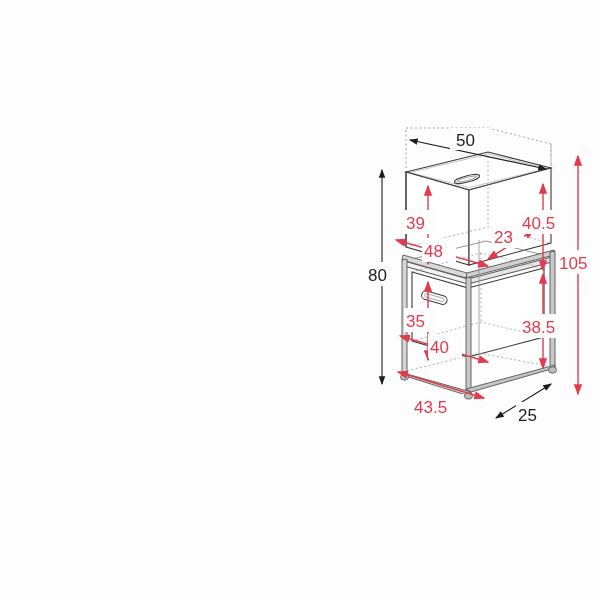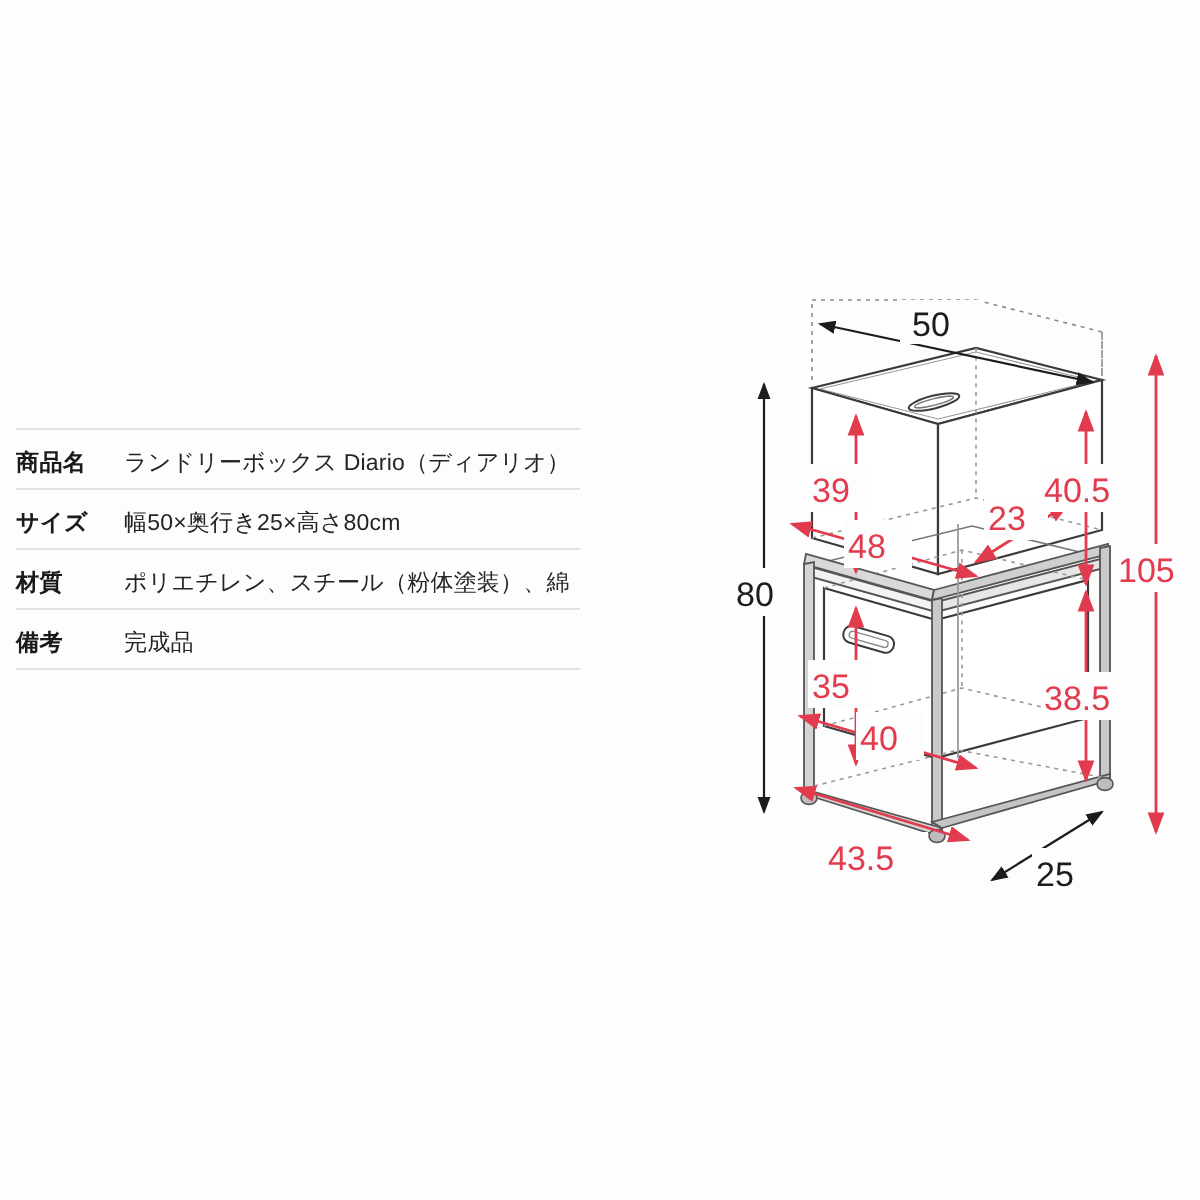--- a/index.html
+++ b/index.html
@@ -45,21 +45,21 @@
     color: #242424;
     letter-spacing: 0.1px;
     padding-top: 9px;
     white-space: nowrap;
   }
 
   
   #drawing {
     position: absolute;
     left: 366px;
-    top: 144px;
+    top: 122px;
     width: 234px;
     height: 330px;
   }
   #drawing svg { display: block; }
 
   .dimnum-red {
     font-family: "Liberation Sans", "DejaVu Sans", sans-serif;
     font-size: 17px;
     fill: #e23b4e;
   }
@@ -67,43 +67,20 @@
     font-family: "Liberation Sans", "DejaVu Sans", sans-serif;
     font-size: 17px;
     fill: #1c1c1c;
   }
 </style>
 </head>
 <body>
 
 <div id="page">
 
-  <div id="spec-table">
-
-    <div class="spec-row">
-      <div class="spec-label">商品名</div>
-      <div class="spec-value">ランドリーボックス Diario（ディアリオ）</div>
-    </div>
-
-    <div class="spec-row">
-      <div class="spec-label">サイズ</div>
-      <div class="spec-value">幅50×奥行き25×高さ80cm</div>
-    </div>
-
-    <div class="spec-row">
-      <div class="spec-label">材質</div>
-      <div class="spec-value">ポリエチレン、スチール（粉体塗装）、綿</div>
-    </div>
-
-    <div class="spec-row">
-      <div class="spec-label">備考</div>
-      <div class="spec-value">完成品</div>
-    </div>
-
-  </div>
 
   <div id="drawing">
     <svg width="234" height="330" viewBox="0 0 234 330" xmlns="http://www.w3.org/2000/svg">
 
       <defs>
         <marker id="ar-red" markerWidth="8" markerHeight="8" refX="7" refY="3" orient="auto" markerUnits="strokeWidth">
           <path d="M0,0 L8,3 L0,6 Z" fill="#e23b4e"></path>
         </marker>
         <marker id="ar-red-s" markerWidth="8" markerHeight="8" refX="1" refY="3" orient="auto" markerUnits="strokeWidth">
           <path d="M8,0 L0,3 L8,6 Z" fill="#e23b4e"></path>

